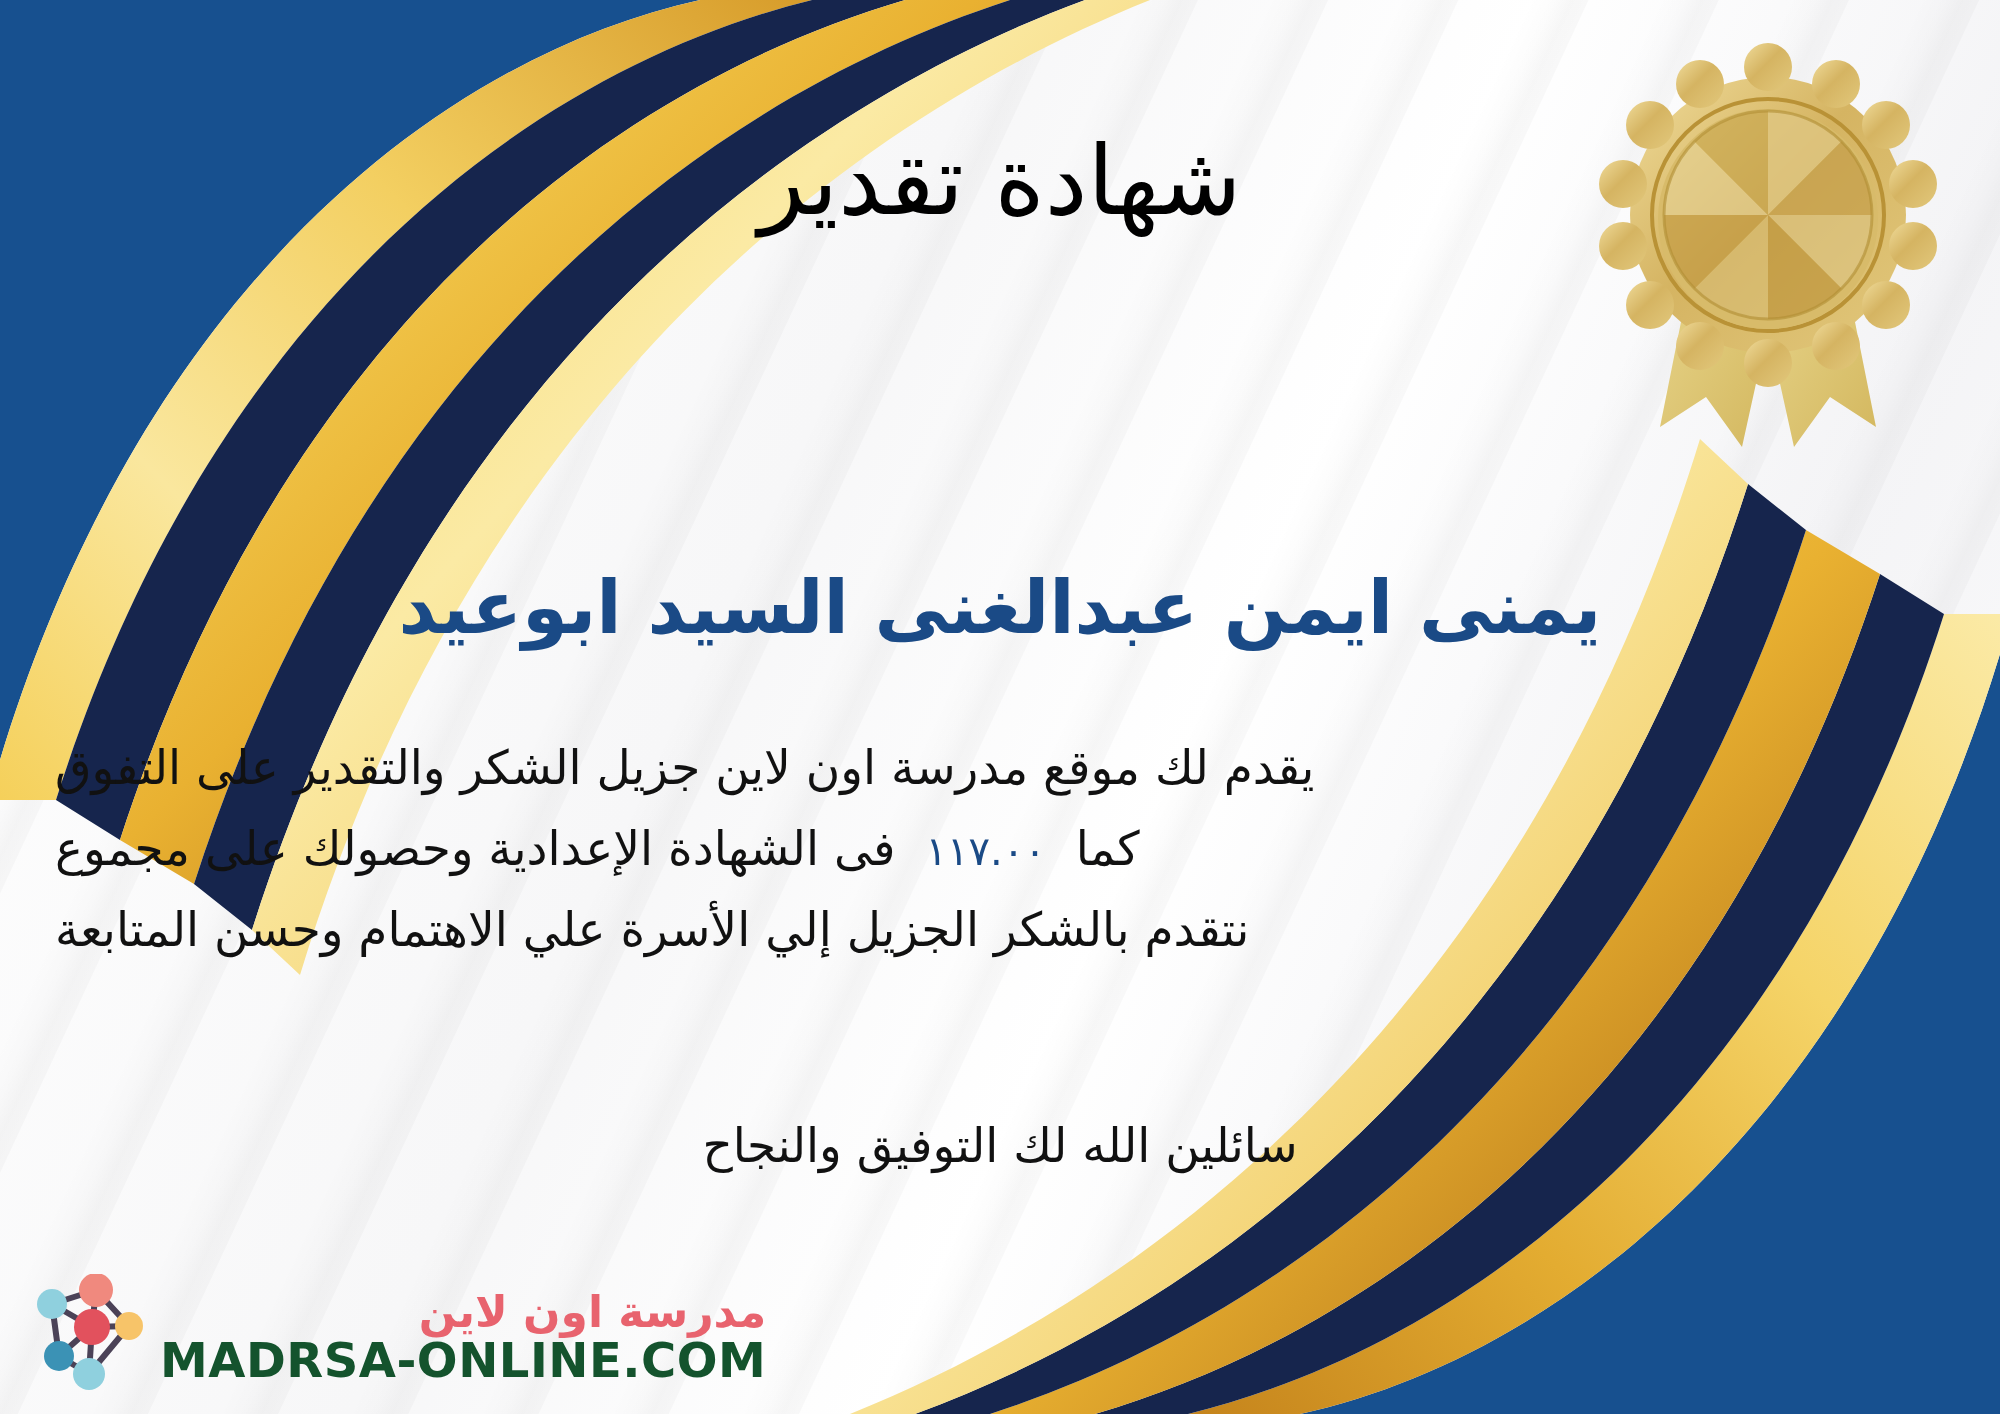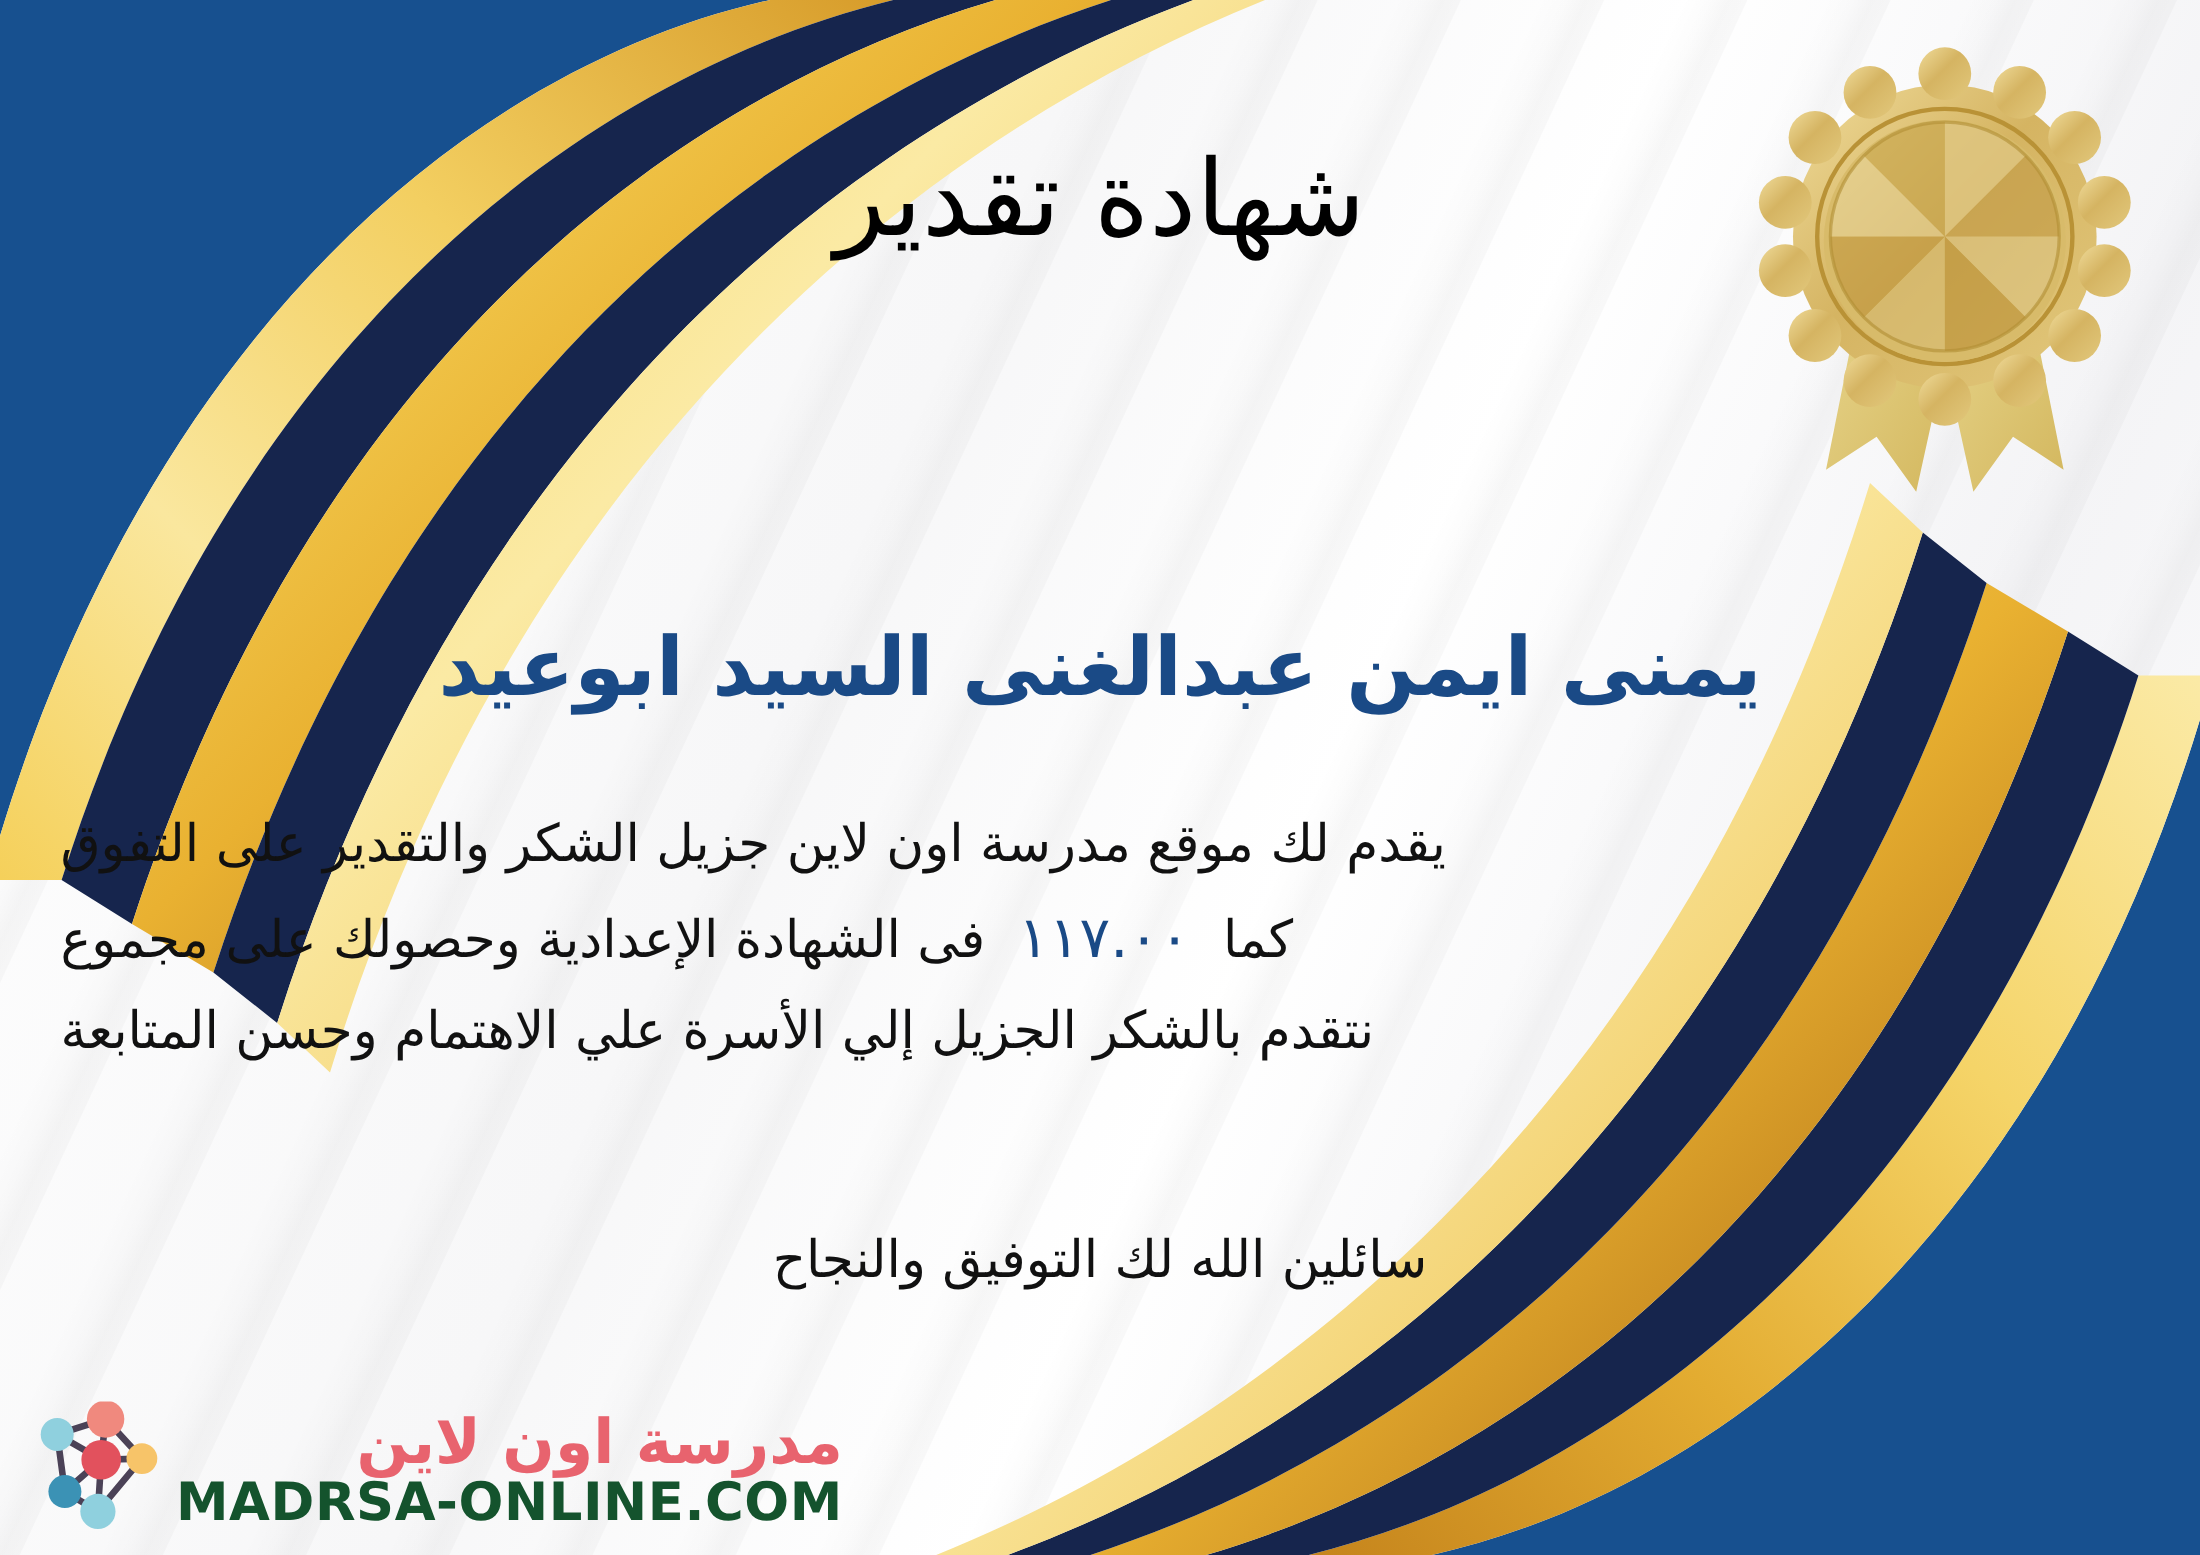--- a/index.html
+++ b/index.html
@@ -97,21 +97,21 @@
     font-size: 47px;
     line-height: 1.72;
     color: #111111;
     font-weight: 400;
     white-space: nowrap;
   }
 
   .score-value {
     color: #1a4a86;
     font-weight: 400;
-    font-size: 52px;
+    font-size: 40px;
     padding: 0 30px;
     letter-spacing: 2px;
   }
 
   .closing-line {
     position: absolute;
     top: 1108px;
     left: 0;
     right: 0;
     text-align: center;
@@ -133,21 +133,21 @@
     gap: 10px;
     direction: rtl;
   }
   .logo-text {
     display: flex;
     flex-direction: column;
     align-items: flex-start;
     line-height: 1;
   }
   .logo-ar {
-    font-size: 56px;
+    font-size: 44px;
     font-weight: 700;
     color: #e8636e;
     direction: rtl;
     letter-spacing: 0px;
     margin-bottom: 2px;
   }
   .logo-url {
     font-size: 48px;
     font-weight: 700;
     color: #14532d;

